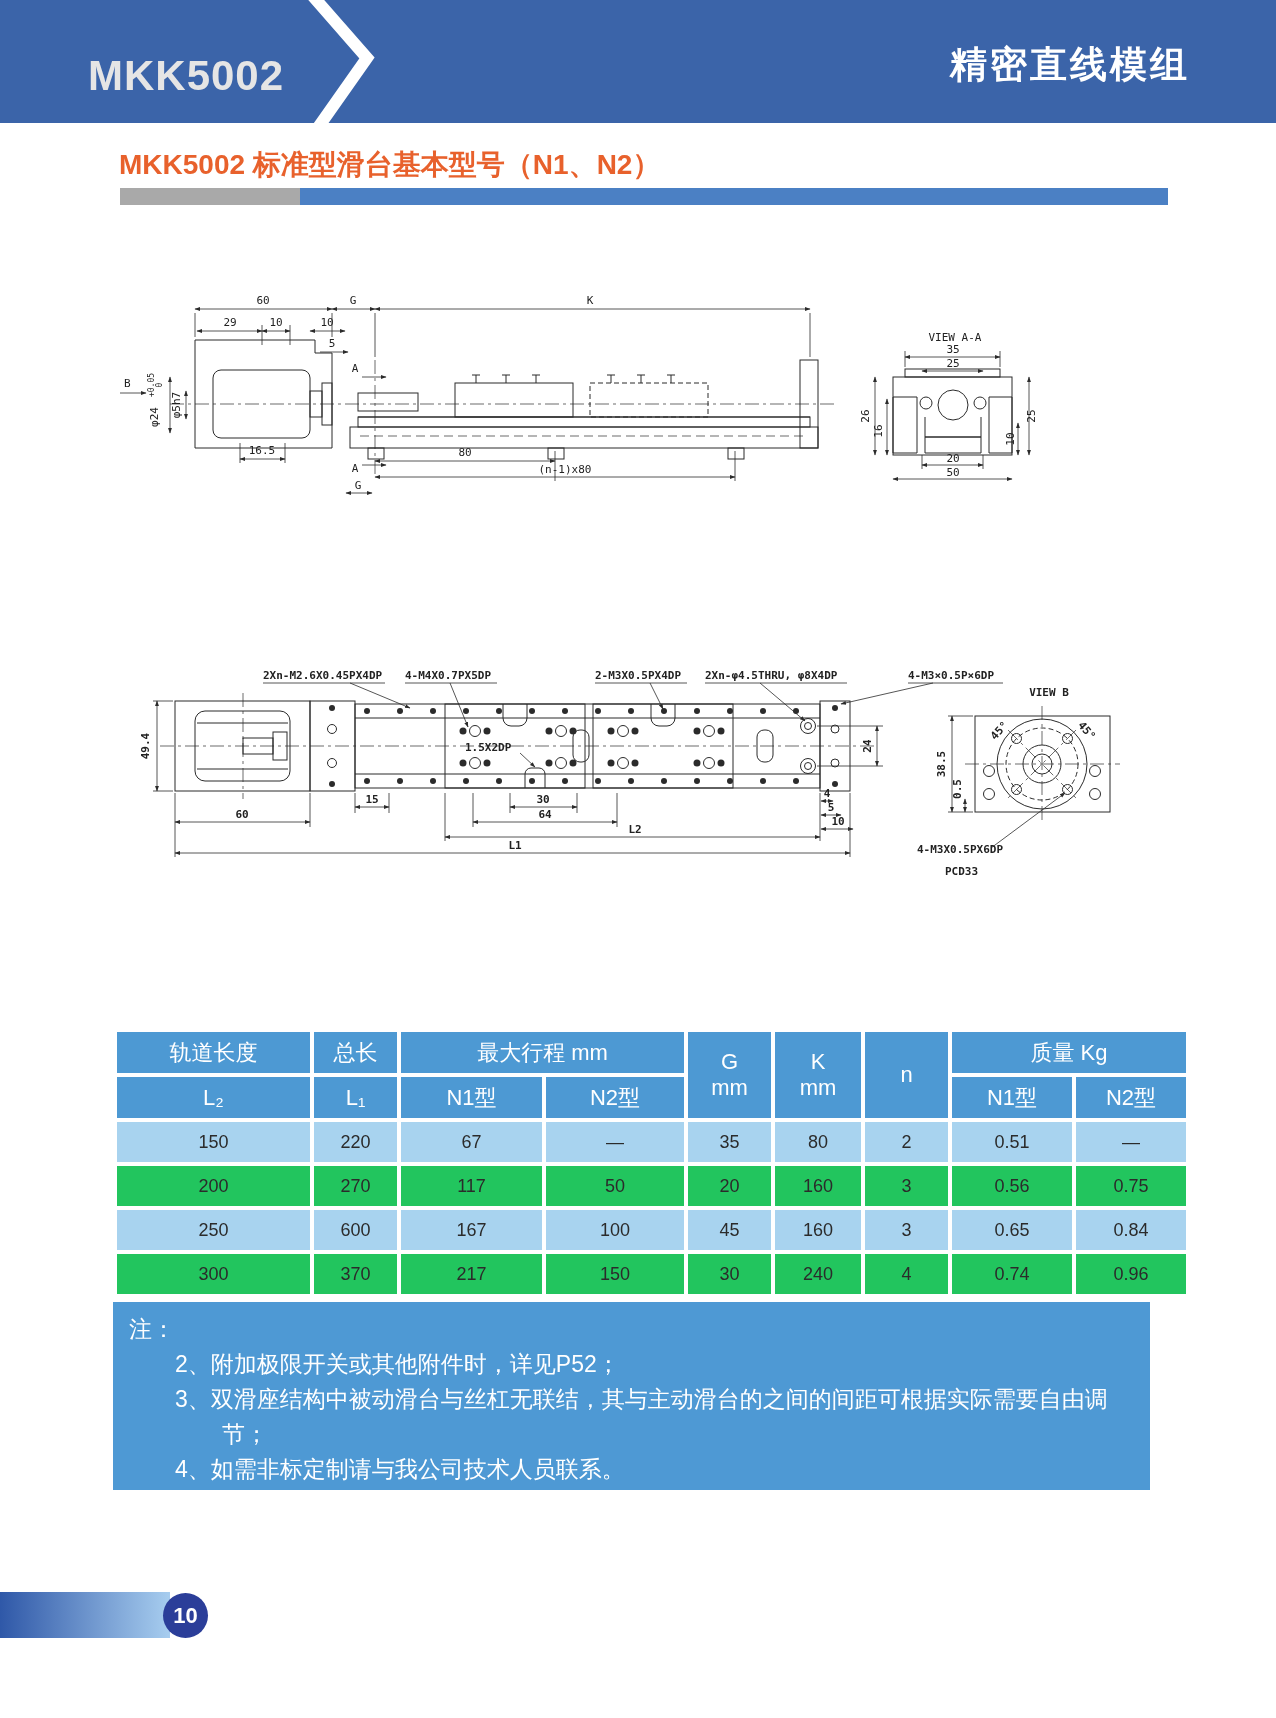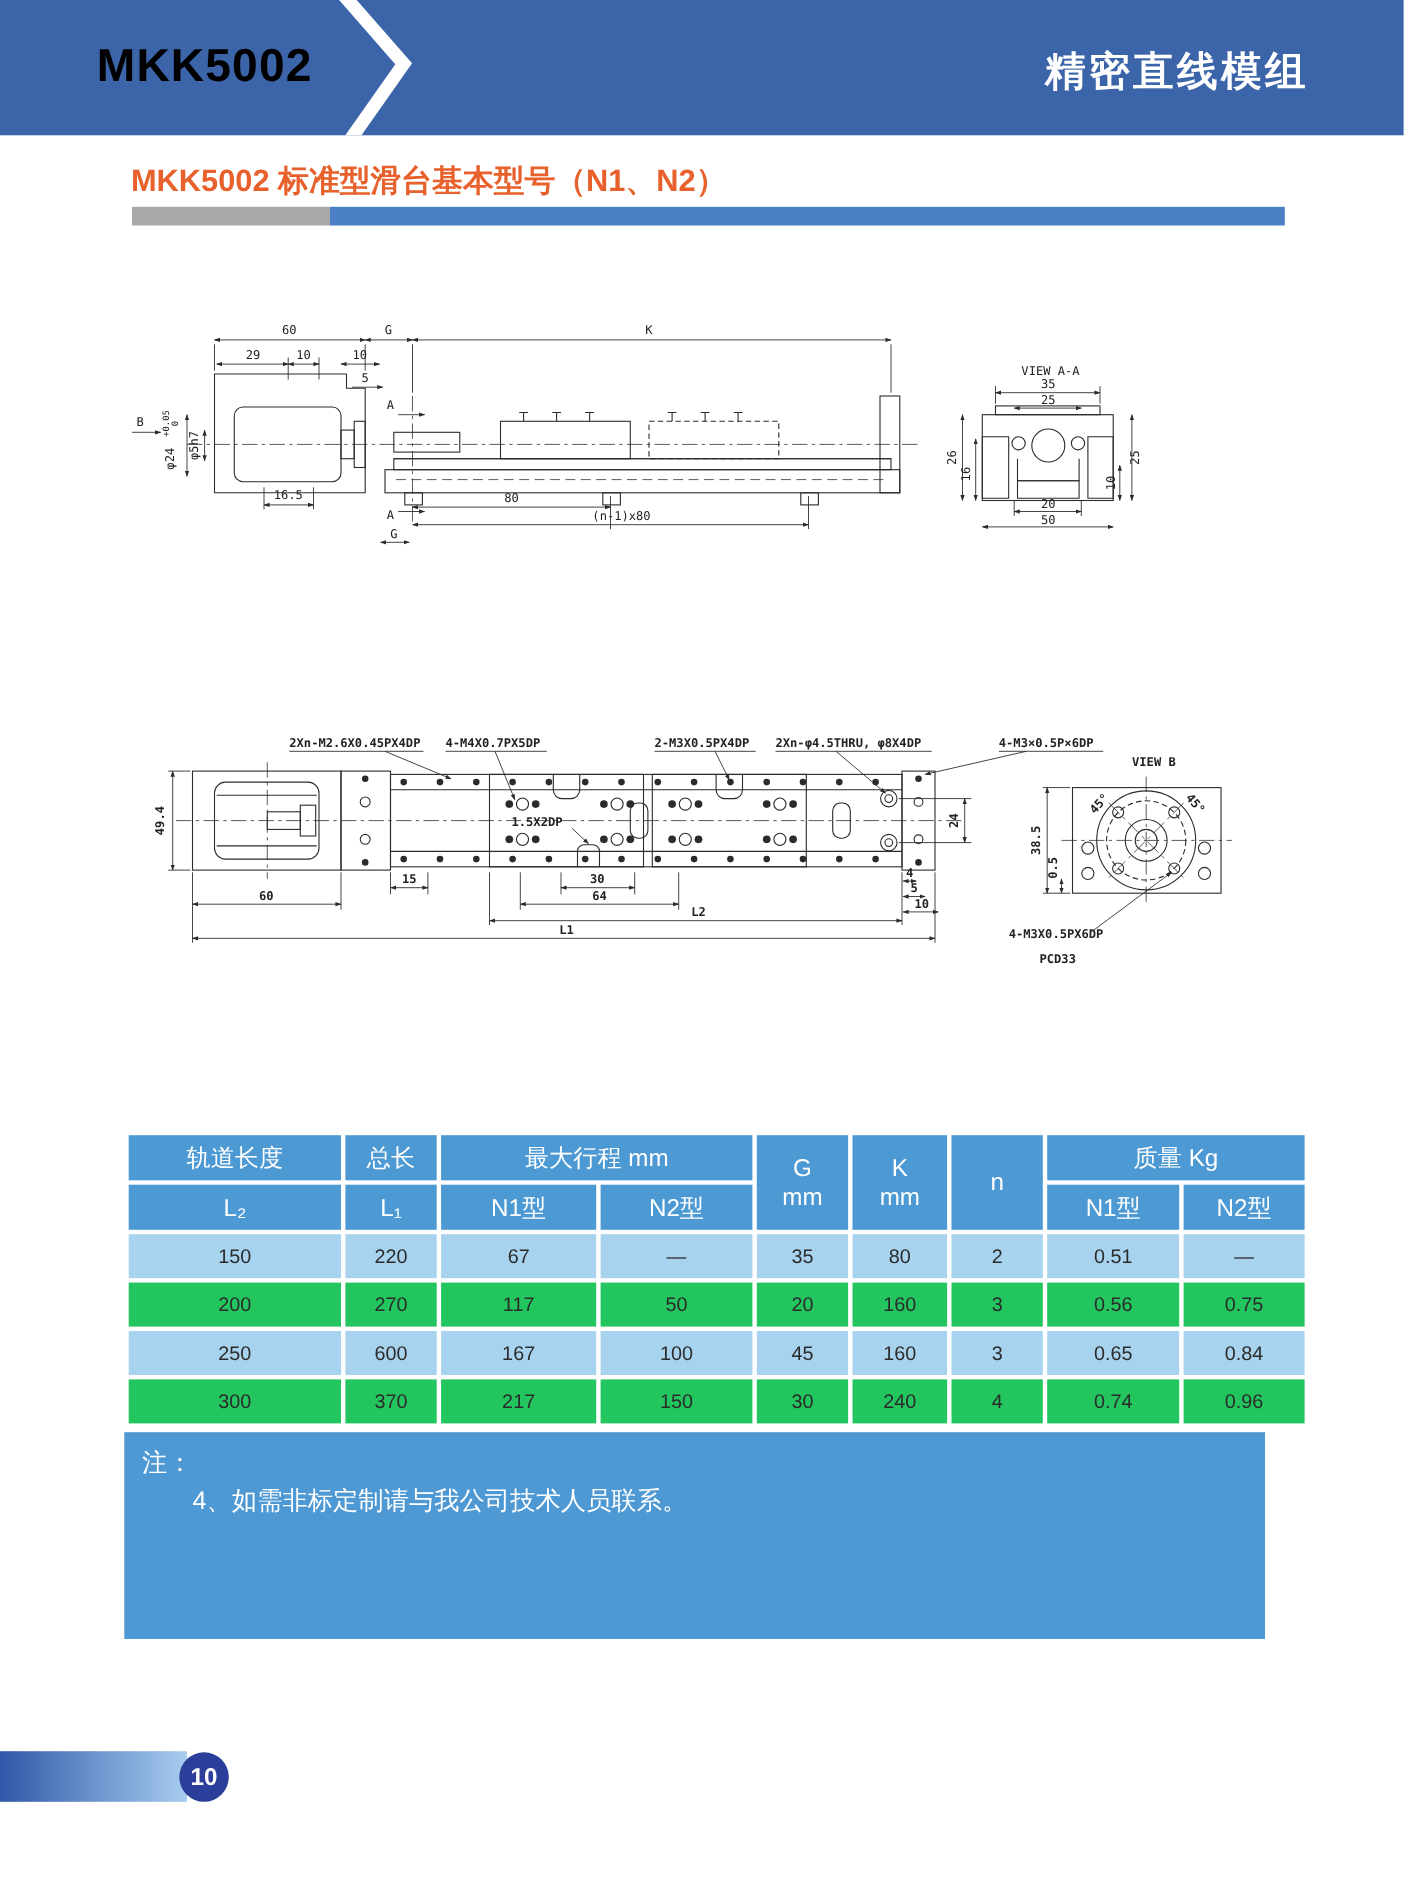--- a/index.html
+++ b/index.html
@@ -1,20 +1,20 @@
 <!DOCTYPE html>
 <html><head>
 <meta charset="utf-8">
 <style>
   html,body{margin:0;padding:0;background:#fff;}
   body{width:1276px;height:1718px;position:relative;font-family:"Liberation Sans",sans-serif;overflow:hidden;}
 
   
   .header{position:absolute;left:0;top:0;width:1276px;height:123px;background:#3b64a9;}
-  .header .model{position:absolute;left:88px;top:36px;font-size:42px;font-weight:bold;color:#000000;letter-spacing:1px;}
+  .header .model{position:absolute;left:88px;top:52px;font-size:42px;font-weight:bold;color:#e5e5e5;letter-spacing:1px;}
   .header .chevron{position:absolute;left:283px;top:0;width:110px;height:123px;}
   .header .product{position:absolute;right:86px;top:40px;font-size:37px;font-weight:bold;color:#fff;letter-spacing:3px;font-family:Liberation Serif, serif;}
 
   
   .sec-title{position:absolute;left:119px;top:146px;font-size:28px;font-weight:bold;color:#e8612c;}
   .bar-gray{position:absolute;left:120px;top:188px;width:180px;height:17px;background:#a9a9a9;}
   .bar-blue{position:absolute;left:300px;top:188px;width:868px;height:17px;background:#4b80c4;}
 
   
   .dw{position:absolute;}
@@ -492,18 +492,24 @@
     </tr>
   </tbody>
 </table>
 </div>
 
 <div class="notes">
   <div class="note-line">
     <span class="note-prefix">注：</span>
   </div>
   <div class="note-line indent">
+    <span class="note-item">2、附加极限开关或其他附件时，详见P52；</span>
+  </div>
+  <div class="note-line indent">
+    <span class="note-item">3、双滑座结构中被动滑台与丝杠无联结，其与主动滑台的之间的间距可根据实际需要自由调节；</span>
+  </div>
+  <div class="note-line indent">
     <span class="note-item">4、如需非标定制请与我公司技术人员联系。</span>
   </div>
 </div>
 
 <div class="footer-bar"></div>
 <div class="page-num">10</div>
 
 </body></html>

